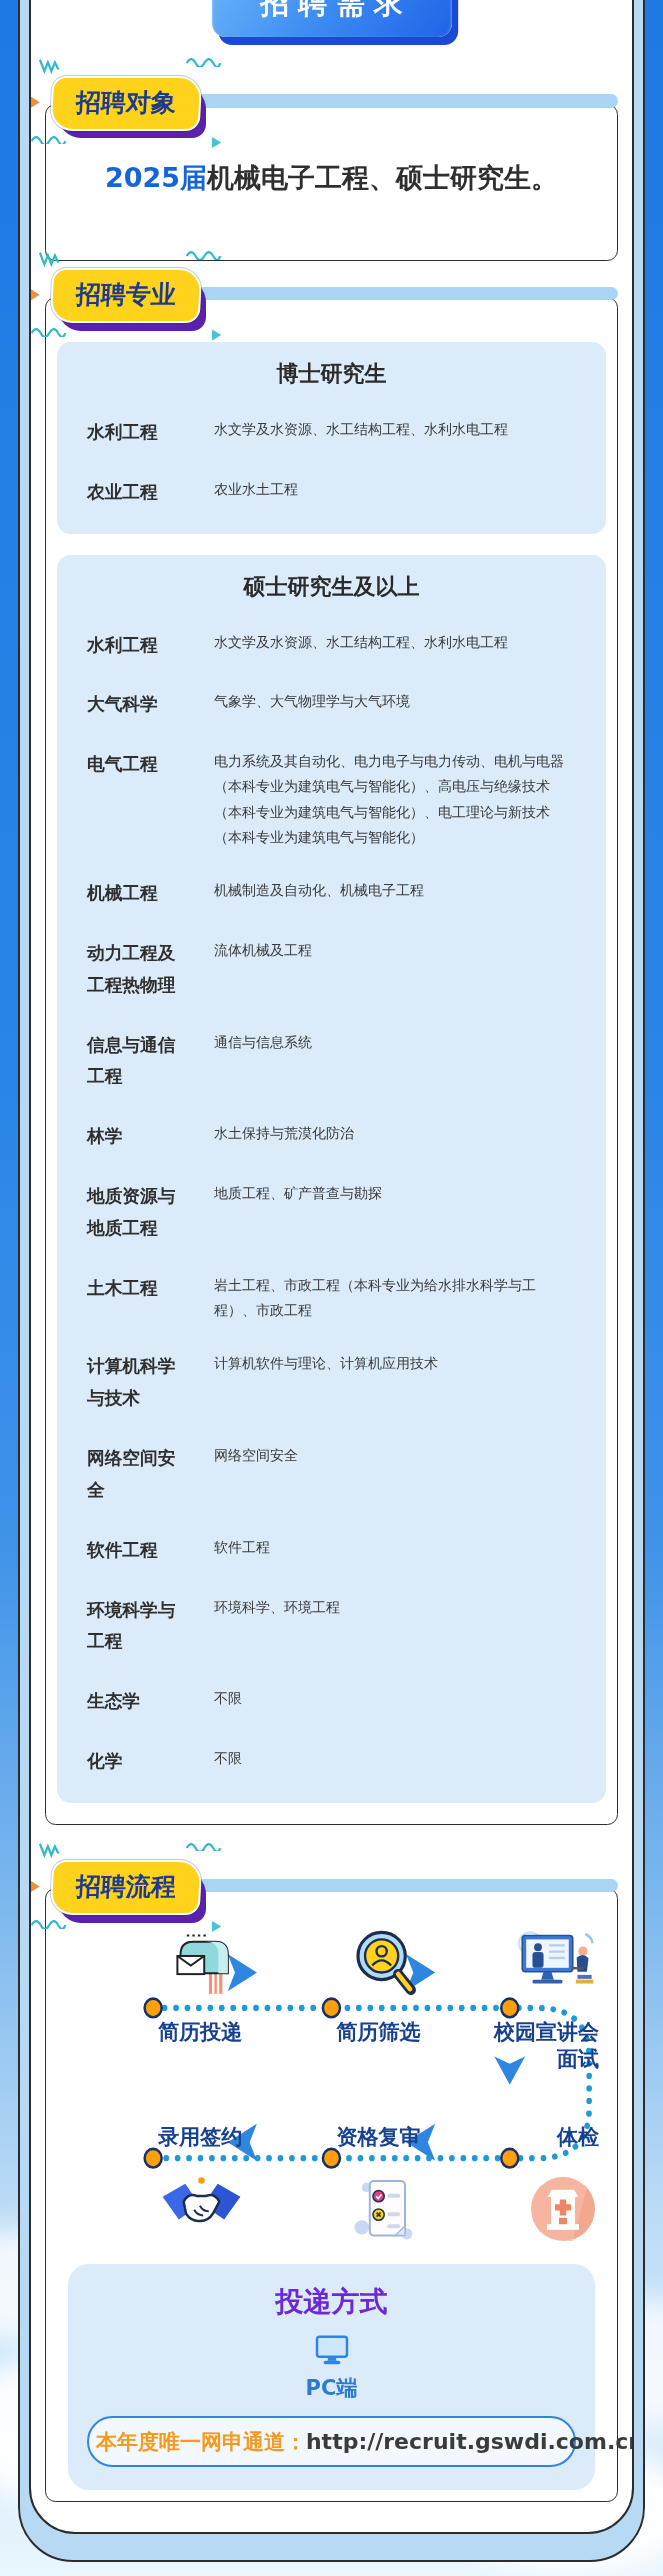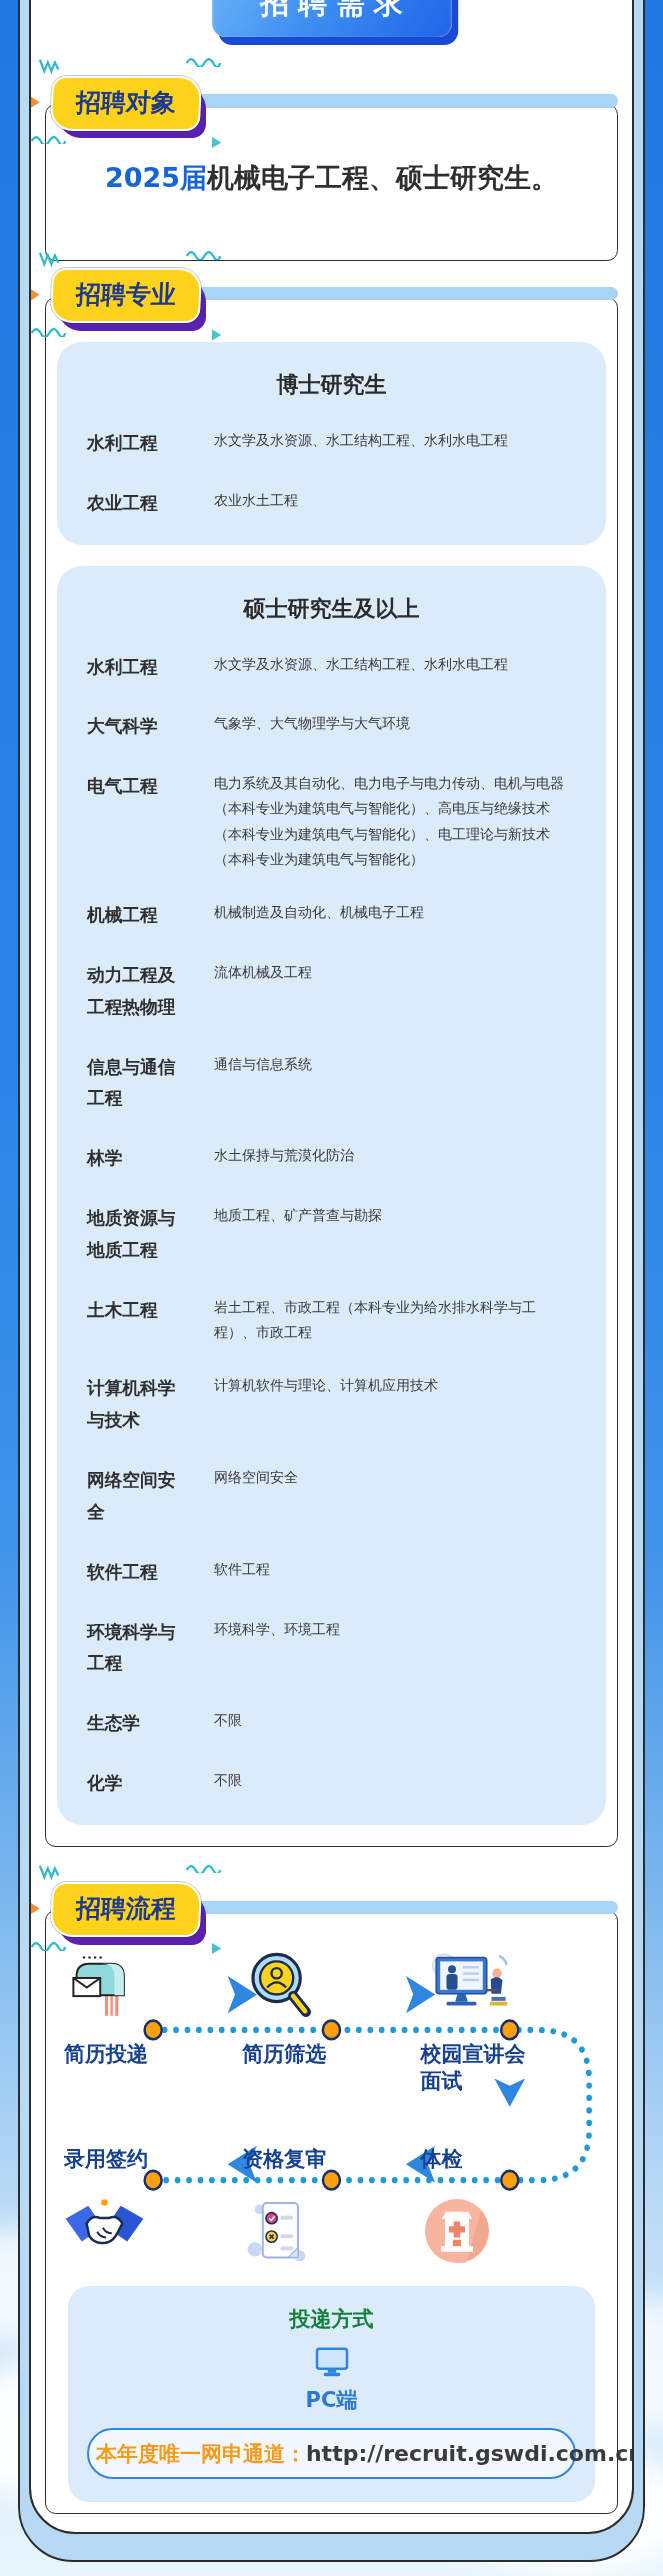--- a/index.html
+++ b/index.html
@@ -44,40 +44,40 @@
     clip-path:polygon(0 0,100% 50%,0 100%);}
 
   .sec-card{position:relative;background:#fff;border:1.8px solid #2e2e2e;border-radius:10.6px;margin-top:-26.5px;z-index:1;}
 
   
   .target-card{padding:55px 17.7px 64px;text-align:center;font-size:27px;font-weight:bold;color:#2f2f2f;}
   .hl{color:#1565d8;}
 
   
   .majors-card{padding:44px 10.6px 21px;}
-  .group-card{background:#dcebfa;border-radius:25px;padding:21px 30px 25px;}
+  .group-card{background:#dcebfa;border-radius:14px;padding:10px 30px 25px;}
   .group-card + .group-card{margin-top:21px;}
   .group-title{text-align:center;font-size:22px;font-weight:bold;color:#2b2b2b;margin:7px 0 16px;}
   .mrow{display:flex;gap:23px;margin-top:28px;}
   .mlabel{width:104px;flex:none;font-weight:bold;font-size:17.7px;color:#2f2f2f;line-height:1.8;white-space:pre-line;}
   .mvalue{flex:1;font-size:14px;color:#3a3a3a;line-height:1.8;}
 
   
   .process-card{padding:35px 12.4px 10.6px;}
   .flow{position:relative;height:327px;margin:0 5.3px;}
   .flow .overlay{position:absolute;inset:0;width:100%;height:100%;}
-  .fcol{position:absolute;width:33.33%;text-align:left;}
+  .fcol{position:absolute;width:33.33%;text-align:right;}
   .ficon{display:inline-block;}
   .flabel{font-size:21px;font-weight:bold;color:#16418f;white-space:pre-line;line-height:1.25;}
   .p1{left:0;} .p2{left:33.33%;} .p3{left:66.66%;}
   .irow1{top:1.8px;} .lrow1{top:95px;} .lrow2{top:200px;} .irow2{top:249px;}
 
   
   .submit-card{background:#dcebfa;border-radius:21px;margin:12.4px 8.8px 0;padding:19.4px 19.4px 23px;text-align:center;}
-  .sub-title{position:relative;display:inline-block;font-size:21px;font-weight:bold;color:#15803d;font-family:Liberation Serif, serif;}
+  .sub-title{position:relative;display:inline-block;font-size:28px;font-weight:bold;color:#6d28d9;font-family:Liberation Serif, serif;}
   .sub-title .pill{position:absolute;left:-3.5px;right:-16px;bottom:-5.3px;height:14px;background:#f2a63c;border-radius:8px;z-index:-1;}
   .pc-row{margin-top:14px;font-size:21px;font-weight:bold;color:#2e7ad0;display:flex;align-items:center;justify-content:center;gap:8.8px;flex-direction:column;}
   .url-pill{margin-top:14px;background:#f2f8fe;border:2.7px solid #2e86e0;border-radius:35px;padding:9.7px 7px;
     font-size:21px;font-weight:bold;white-space:nowrap;}
   .url-prefix{color:#f59a1d;}
   .url-text{color:#3b3b3b;font-size:22px;}
 </style>
 </head>
 <body>
 

